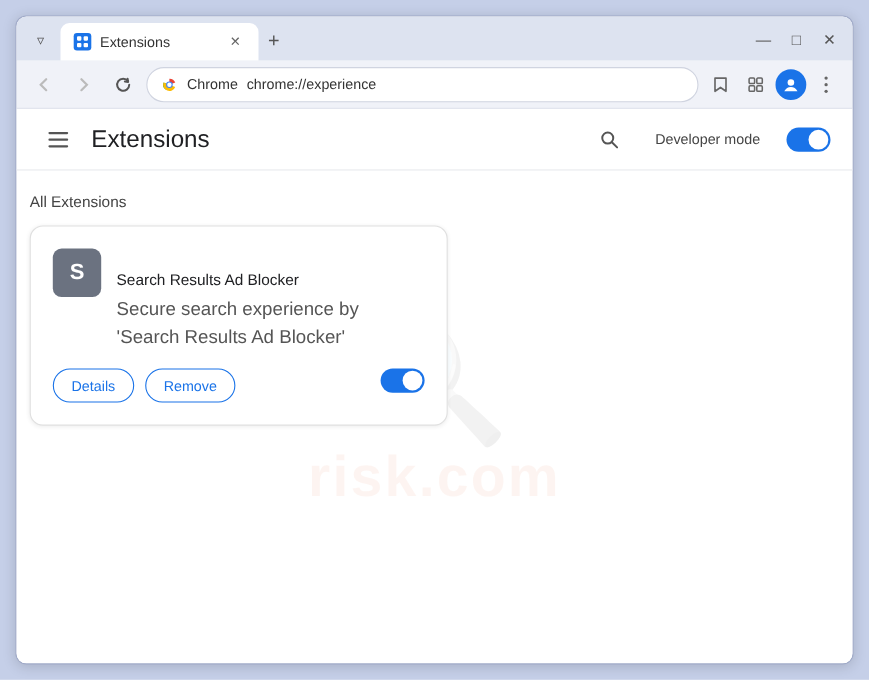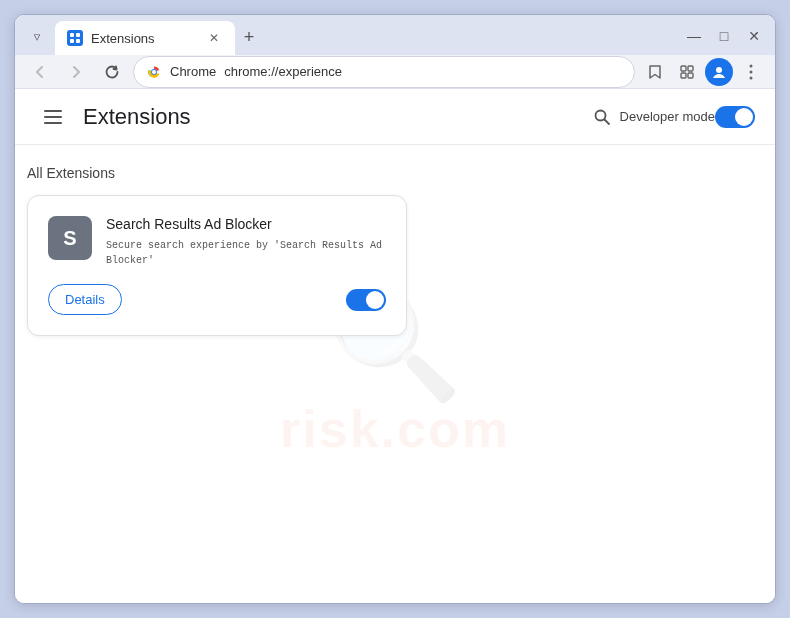--- a/index.html
+++ b/index.html
@@ -134,21 +134,21 @@
       justify-content: center;
       color: #555;
       font-size: 14px;
       cursor: pointer;
       border-radius: 4px;
     }
 
     
     .address-bar {
       background: #f0f2f8;
-      height: 34px;
+      height: 44px;
       display: flex;
       align-items: center;
       padding: 0 10px;
       gap: 6px;
       border-bottom: 1px solid #dde1ea;
     }
 
     .nav-btn {
       width: 30px;
       height: 30px;
@@ -267,21 +267,21 @@
     .ext-title {
       font-size: 22px;
       font-weight: 400;
       color: #202124;
       flex: 1;
     }
 
     .dev-mode-area {
       display: flex;
       align-items: center;
-      gap: 0;
+      gap: 24px;
     }
 
     .search-icon-btn {
       width: 36px;
       height: 36px;
       display: flex;
       align-items: center;
       justify-content: center;
       cursor: pointer;
       border-radius: 50%;
@@ -384,32 +384,31 @@
 
     .ext-info {
       flex: 1;
     }
 
     .ext-name {
       font-size: 14px;
       font-weight: 500;
       color: #202124;
       margin-bottom: 6px;
+      margin-top: 20px;
     }
 
     .ext-desc {
-      font-size: 10px;
+      font-size: 17px;
       color: #555;
       line-height: 1.5;
-      font-family: Liberation Mono, monospace;
     }
 
     .ext-actions {
       display: flex;
-      align-items: center;
       gap: 10px;
     }
 
     .ext-btn {
       padding: 7px 16px;
       border: 1.5px solid #1a73e8;
       border-radius: 20px;
       background: transparent;
       color: #1a73e8;
       font-size: 13px;
@@ -560,20 +559,21 @@
       <div class="ext-card">
         <div class="ext-card-header">
           <div class="ext-icon">S</div>
           <div class="ext-info">
             <div class="ext-name">Search Results Ad Blocker</div>
             <div class="ext-desc">Secure search experience by 'Search Results Ad Blocker'</div>
           </div>
         </div>
         <div class="ext-actions">
           <button class="ext-btn">Details</button>
+          <button class="ext-btn">Remove</button>
           <div class="spacer"></div>
           <div class="toggle-blue"></div>
         </div>
       </div>
 
     </div>
   </div>
 </div>
 
 </body></html>

